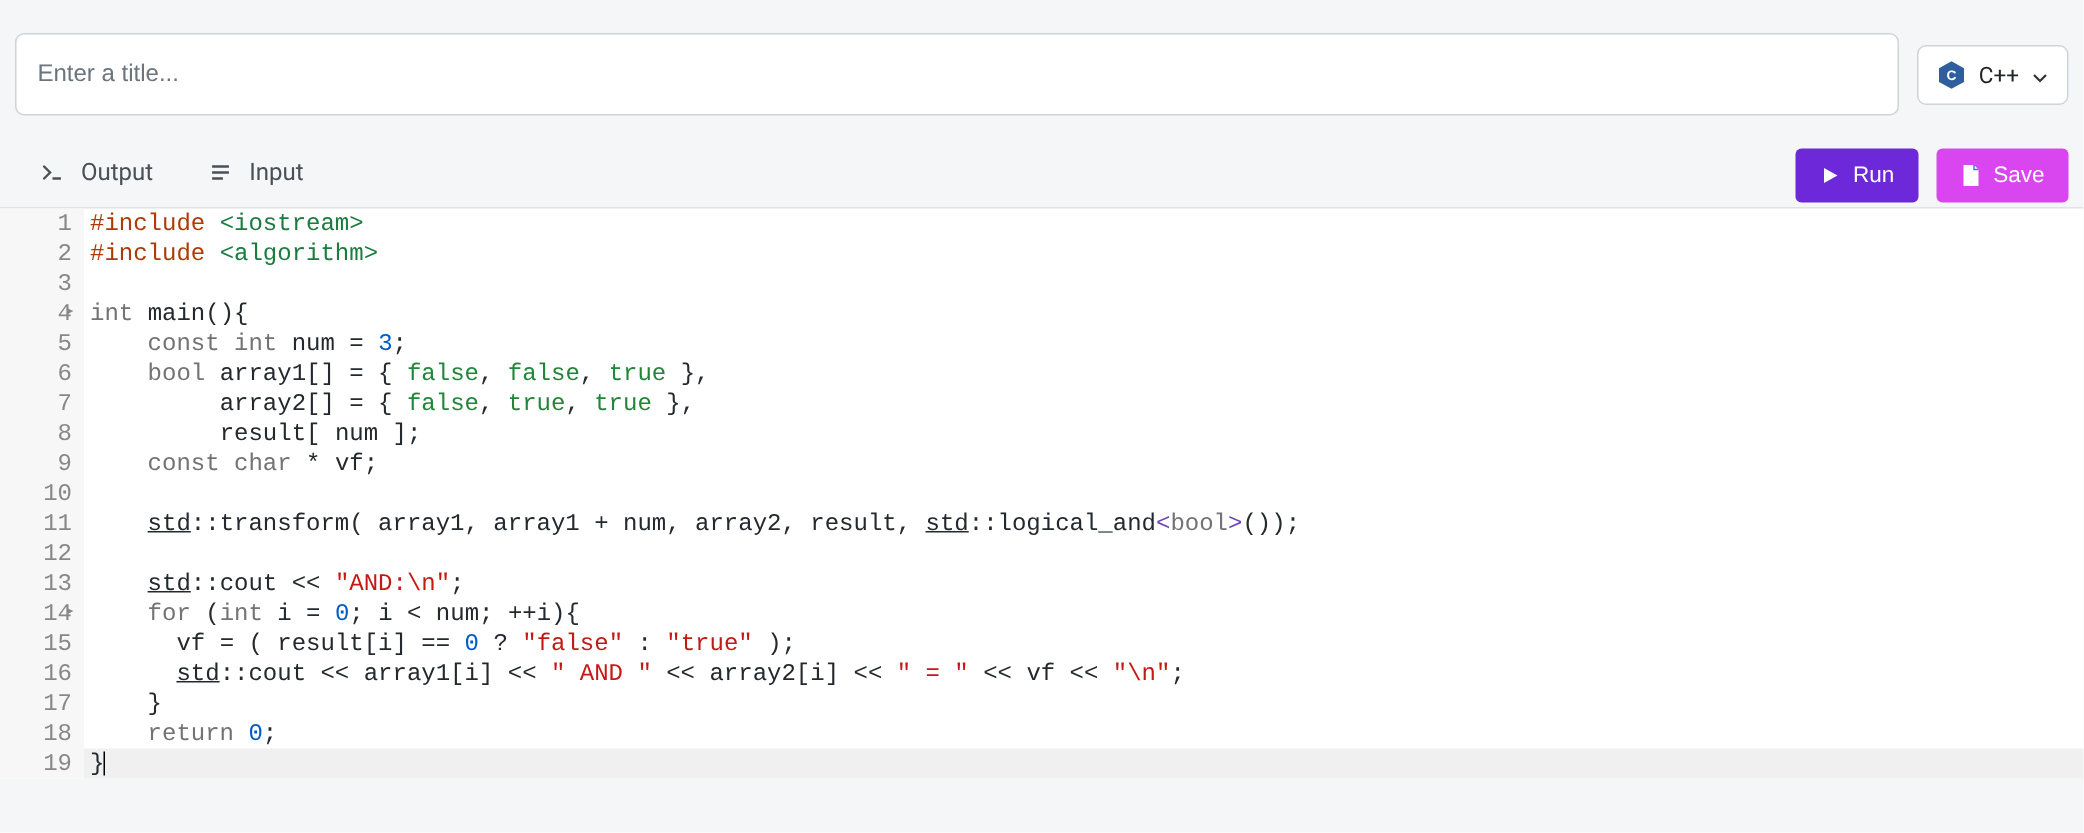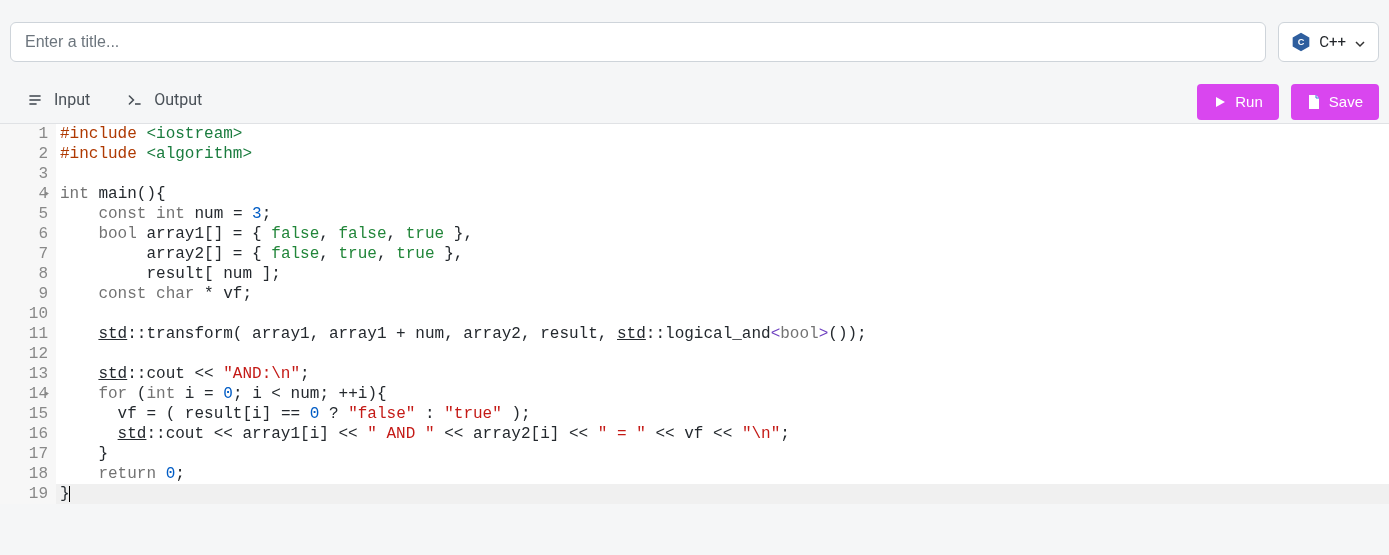--- a/index.html
+++ b/index.html
@@ -11,21 +11,21 @@
     overflow: hidden;
   }
   .topbar {
     display: flex;
     align-items: center;
     padding: 22px 10px 10px 10px;
     gap: 12px;
   }
   .title-input {
     flex: 1;
-    height: 40px;
+    height: 55px;
     border: 1px solid #ced4da;
     border-radius: 6px;
     padding: 0 14px;
     font-size: 16px;
     background: #fff;
     color: #495057;
   }
   .title-input::placeholder { color: #6c757d; }
   .lang-select {
     display: flex;
@@ -81,21 +81,21 @@
     height: 36px;
     padding: 0 16px;
     border: none;
     border-radius: 4px;
     font-size: 15px;
     font-weight: 400;
     color: #fff;
     cursor: pointer;
     margin-left: 8px;
   }
-  .btn-run { background: #d946ef; }
+  .btn-run { background: #6d28d9; }
   .btn-save { background: #d946ef; }
   .btn-icon { width: 14px; height: 14px; display:flex; align-items:center; justify-content:center; }
 
   .editor {
     background: #fff;
     border-top: 1px solid #e0e2e5;
     display: flex;
     font-family: "SF Mono", Monaco, Consolas, "Liberation Mono", monospace;
     font-size: 16px;
     line-height: 20px;
@@ -172,35 +172,35 @@
           <path d="M2 4 L6 8 L10 4" stroke="#333" stroke-width="1.5" fill="none"></path>
         </svg>
     </span>
   </div>
 </div>
 
 <div class="tabbar">
   <div class="tab">
     <span class="tab-icon">
       <svg viewBox="0 0 20 20" width="16" height="16">
+        <path d="M3 5 L8 10 L3 15" stroke="#495057" stroke-width="2" fill="none" stroke-linecap="round"></path>
+        <line x1="10" y1="15" x2="17" y2="15" stroke="#495057" stroke-width="2"></line>
+      </svg>
+    </span>
+    <span>Output</span>
+  </div>
+  <div class="tab">
+    <span class="tab-icon">
+      <svg viewBox="0 0 20 20" width="16" height="16">
         <line x1="3" y1="5" x2="17" y2="5" stroke="#495057" stroke-width="2"></line>
         <line x1="3" y1="10" x2="17" y2="10" stroke="#495057" stroke-width="2"></line>
         <line x1="3" y1="15" x2="12" y2="15" stroke="#495057" stroke-width="2"></line>
       </svg>
     </span>
     <span>Input</span>
-  </div>
-  <div class="tab">
-    <span class="tab-icon">
-      <svg viewBox="0 0 20 20" width="16" height="16">
-        <path d="M3 5 L8 10 L3 15" stroke="#495057" stroke-width="2" fill="none" stroke-linecap="round"></path>
-        <line x1="10" y1="15" x2="17" y2="15" stroke="#495057" stroke-width="2"></line>
-      </svg>
-    </span>
-    <span>Output</span>
   </div>
   <div class="tab-spacer"></div>
   <button class="btn btn-run">
     <span class="btn-icon">
       <svg viewBox="0 0 12 12" width="12" height="12">
           <path d="M2 1 L11 6 L2 11 Z" fill="#fff"></path>
         </svg>
     </span>
     <span>Run</span>
   </button>

